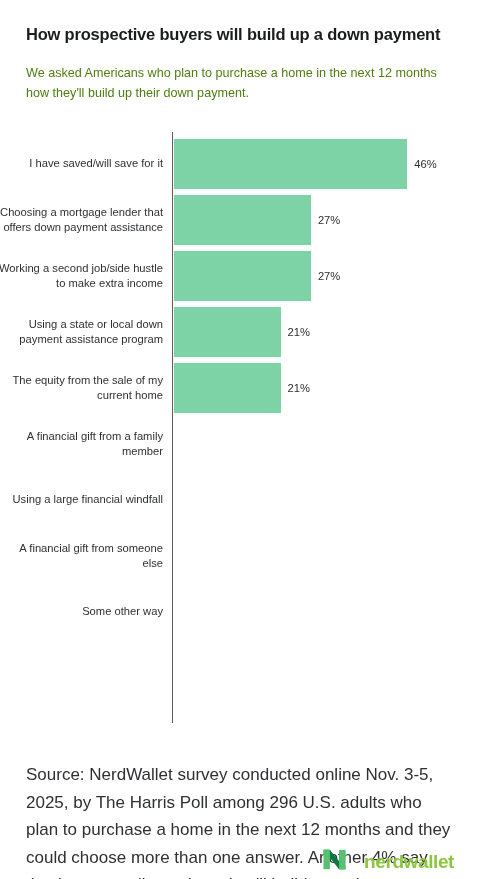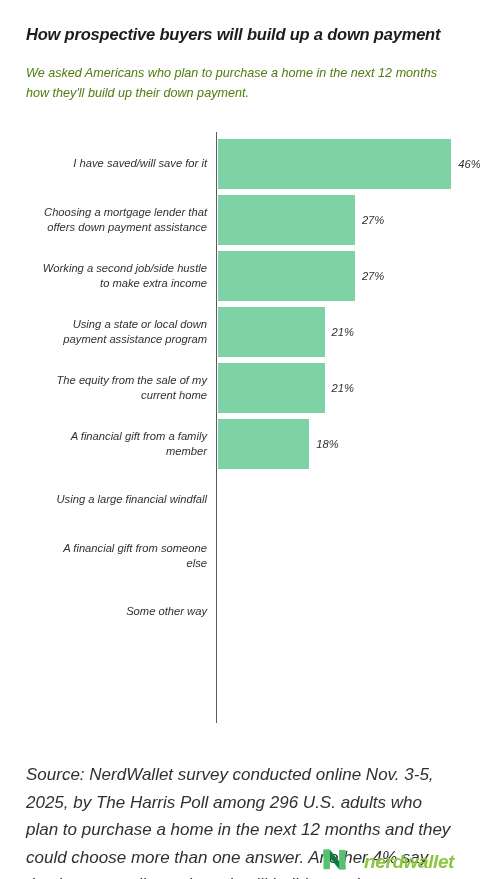--- a/index.html
+++ b/index.html
@@ -13,21 +13,20 @@
     font-family: "Liberation Sans", sans-serif;
     color: #2f3033;
     overflow: hidden;
     position: relative;
   }
   .page {
     position: relative;
     width: 480px;
     height: 879px;
     box-sizing: border-box;
-    font-style: italic;
   }
 
   
   .header {
     padding: 24px 26px 0 26px;
   }
   .chart-title {
     font-size: 16.5px;
     font-weight: bold;
     line-height: 1.25;
@@ -41,21 +40,20 @@
     color: #4d7c0f;
     margin: 0;
     max-width: 430px;
   }
 
   
   .chart-area {
     position: relative;
     margin-top: 23px;
     height: 592px;
-    margin-left: 44px;
   }
   .axis-line {
     position: absolute;
     left: 172px;
     top: 6px;
     width: 1.4px;
     height: 591px;
     background: #5a5c60;
   }
   .rows {
@@ -187,24 +185,20 @@
         </div>
         <div class="row">
           <div class="row-label">The equity from the sale of my current home</div>
           <div class="bar-wrap">
             <div class="bar" style="width: 106.5px; background: rgb(126, 211, 166);"></div>
             <span class="bar-value">21%</span>
           </div>
         </div>
         <div class="row">
           <div class="row-label">A financial gift from a family member</div>
-          <div class="bar-wrap">
-            <div class="bar" style="width: 91.3px; background: rgb(126, 211, 166);"></div>
-            <span class="bar-value">18%</span>
-          </div>
         </div>
         <div class="row">
           <div class="row-label">Using a large financial windfall</div>
         </div>
         <div class="row">
           <div class="row-label">A financial gift from someone else</div>
         </div>
         <div class="row">
           <div class="row-label">Some other way</div>
         </div>

